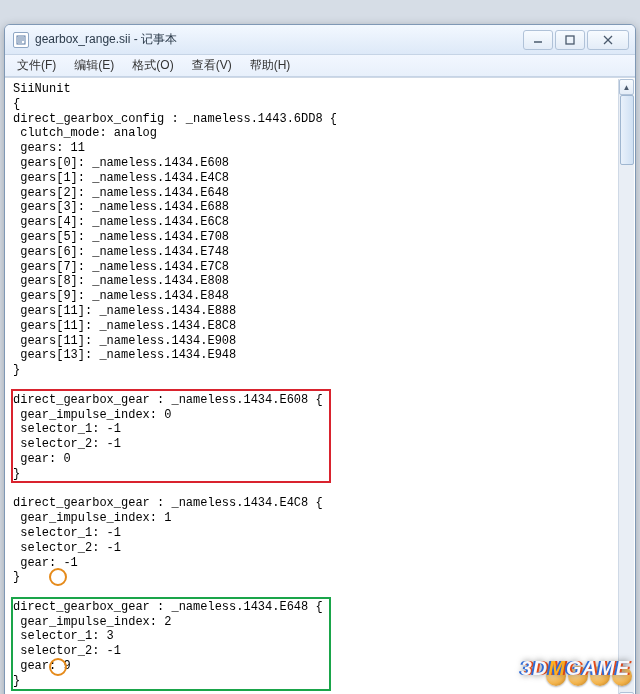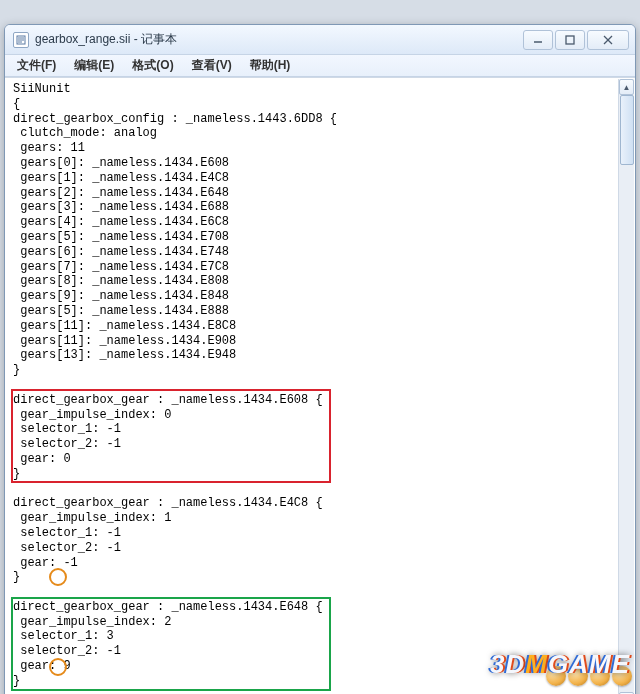--- a/index.html
+++ b/index.html
@@ -55,21 +55,20 @@
   .menubar {
     height: 22px;
     display:flex;
     align-items:center;
     padding: 0 4px;
     background: linear-gradient(#f2f7ff,#e8f0fb);
     border-bottom: 1px solid #c6d4e6;
     font-size: 12px;
     color:#333;
     gap: 2px;
-    font-weight: bold;
   }
   .menu-item { padding: 2px 8px; border-radius:3px; }
   .content-wrap {
     flex:1;
     position: relative;
     background:#fff;
     border-top: 1px solid #cfd9e6;
   }
   .editor {
     position:absolute;
@@ -112,21 +111,21 @@
   .circ {
     border:2px solid #e58a1a;
     border-radius:50%;
     width:18px; height:18px;
   }
 
   .watermark {
     position:absolute;
     right:10px; bottom:14px;
     font-family: Arial, sans-serif;
-    font-size:26px;
+    font-size:20px;
     font-weight:900;
     font-style:italic;
     letter-spacing:1px;
     color:rgba(255,255,255,.95);
     text-shadow: -2px 0 #2f6bd6, 2px 0 #e04a1b, 0 0 6px rgba(0,0,0,.6);
     pointer-events:none;
   }
   .watermark .m { color:#ffb020; }
 
   
@@ -186,21 +185,21 @@
 <span> gears[0]: _nameless.1434.E608</span>
 <span> gears[1]: _nameless.1434.E4C8</span>
 <span> gears[2]: _nameless.1434.E648</span>
 <span> gears[3]: _nameless.1434.E688</span>
 <span> gears[4]: _nameless.1434.E6C8</span>
 <span> gears[5]: _nameless.1434.E708</span>
 <span> gears[6]: _nameless.1434.E748</span>
 <span> gears[7]: _nameless.1434.E7C8</span>
 <span> gears[8]: _nameless.1434.E808</span>
 <span> gears[9]: _nameless.1434.E848</span>
-<span> gears[5]: _nameless.1434.E888</span>
+<span> gears[11]: _nameless.1434.E888</span>
 <span> gears[11]: _nameless.1434.E8C8</span>
 <span> gears[11]: _nameless.1434.E908</span>
 <span> gears[13]: _nameless.1434.E948</span>
 <span>}</span>
 
 <span>direct_gearbox_gear : _nameless.1434.E608 {</span>
 <span> gear_impulse_index: 0</span>
 <span> selector_1: -1</span>
 <span> selector_2: -1</span>
 <span> gear: 0</span>

